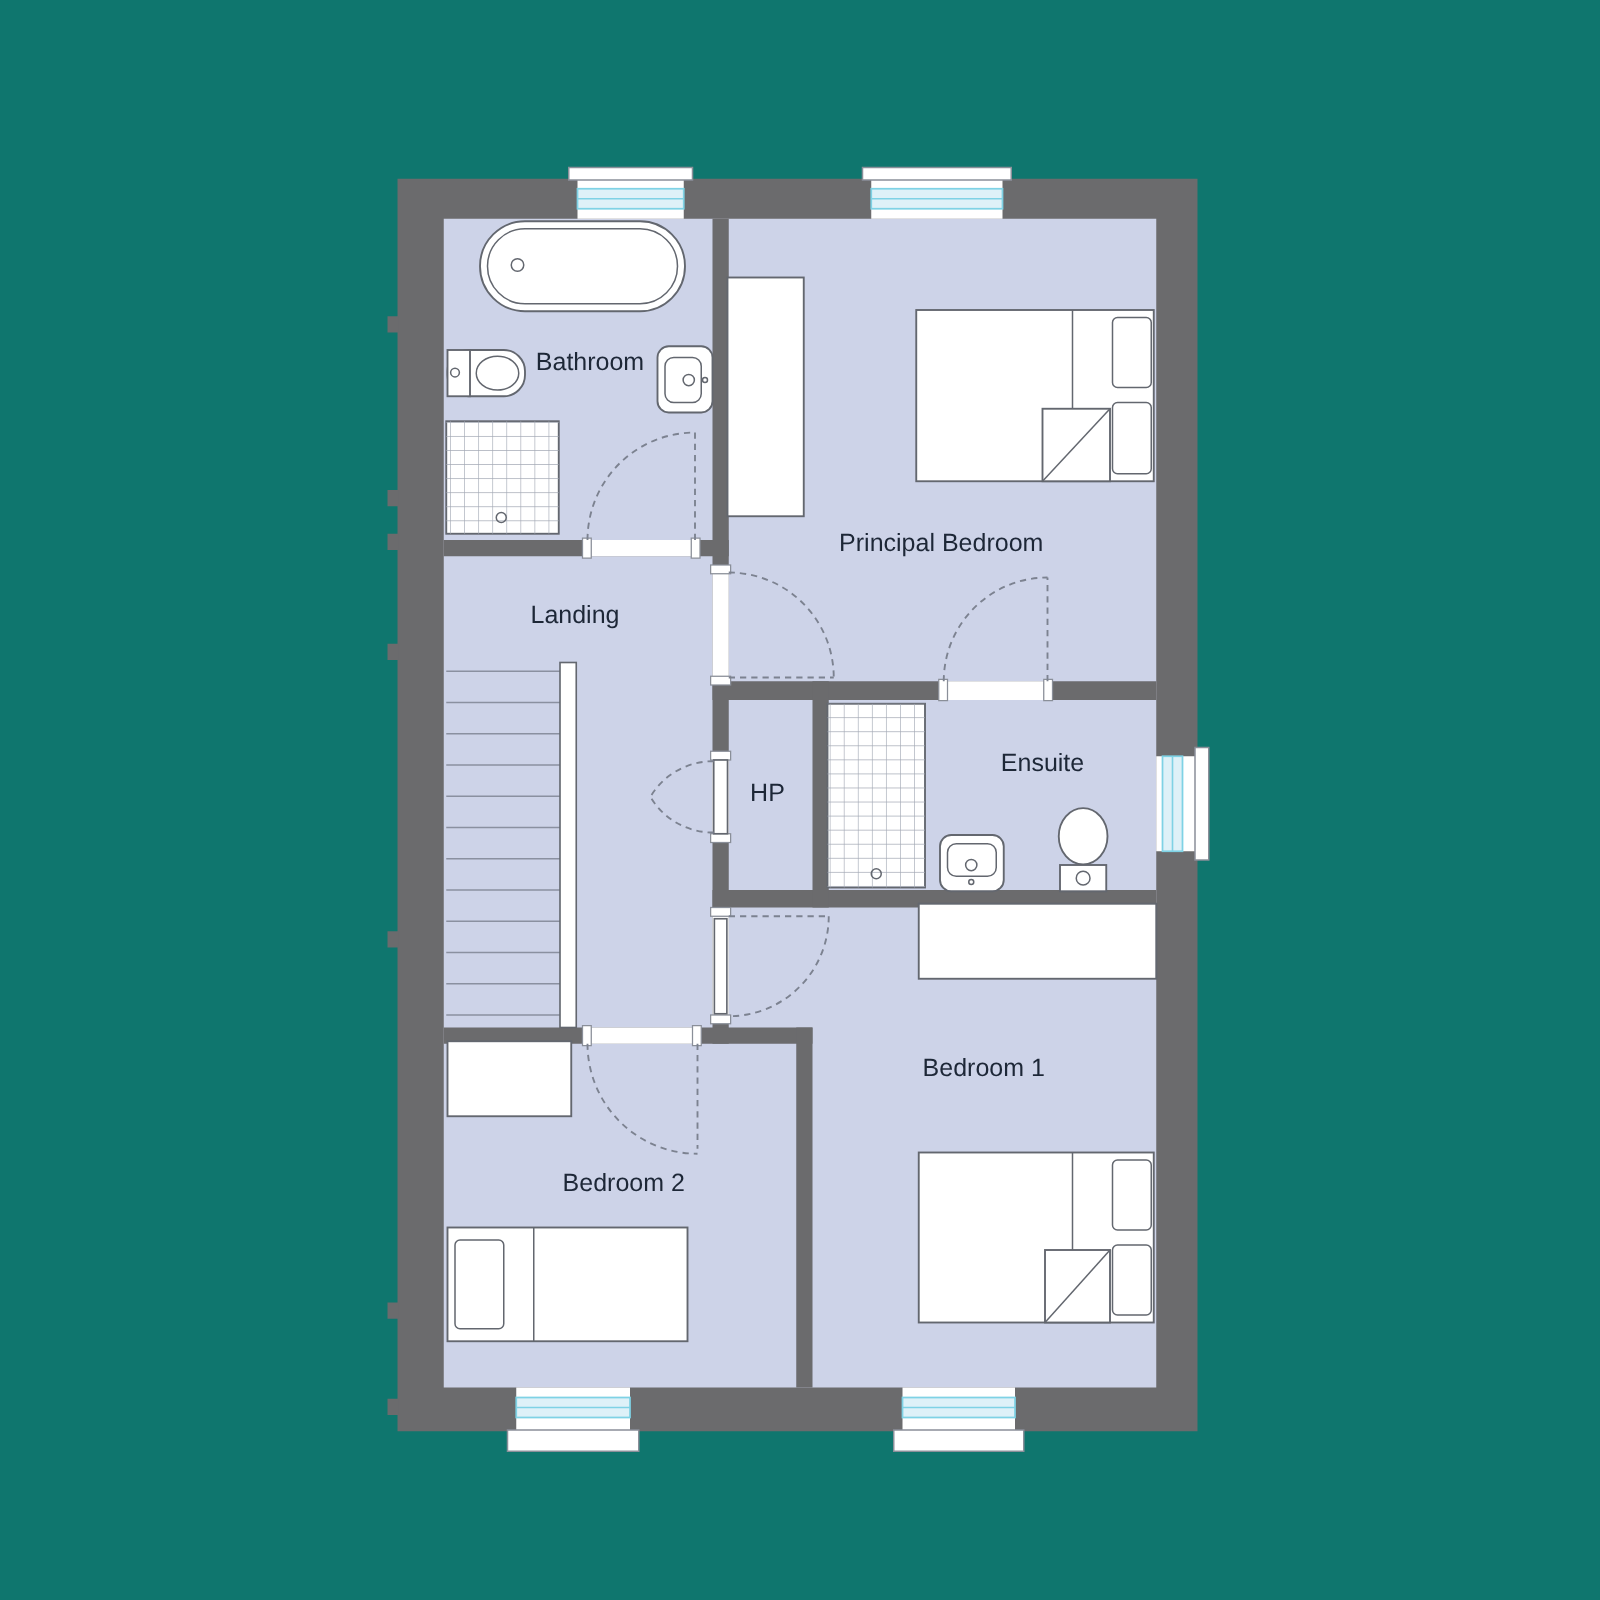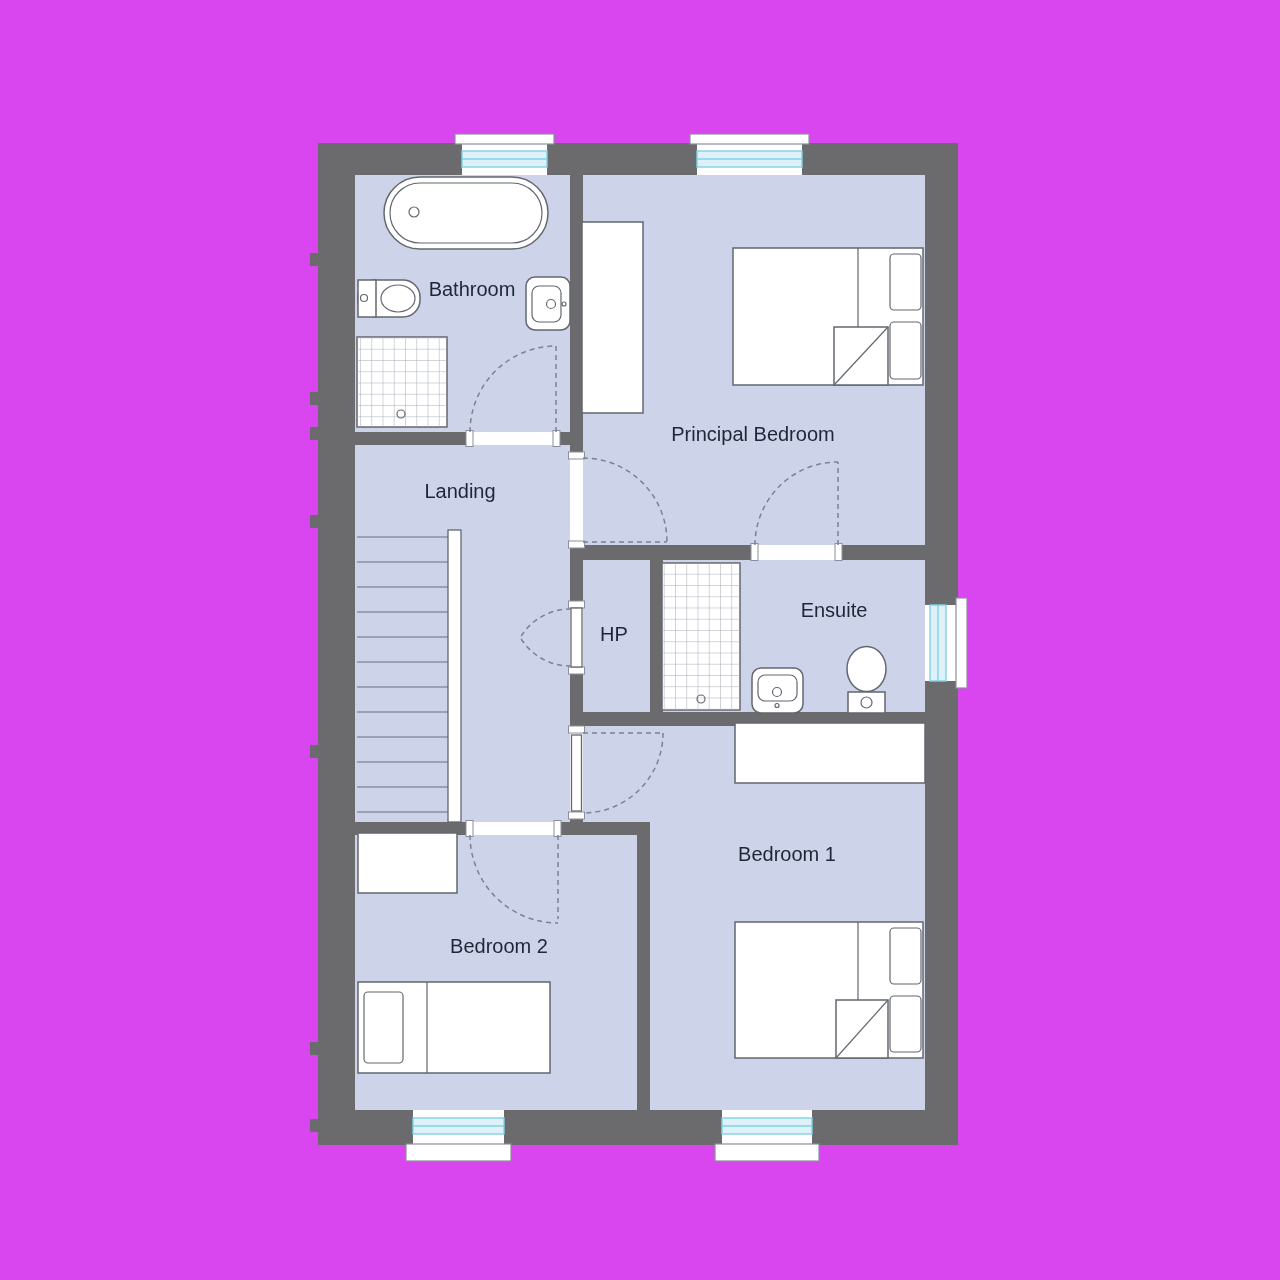--- a/index.html
+++ b/index.html
@@ -1,16 +1,16 @@
 <!DOCTYPE html>
 <html style="--wall: #6b6b6d; --floor: #cdd3e8; --fixture-outline: #63676f; --stair-line: #8a90a0; --door-dash: #7c8290; --glass-fill: #def1f8; --glass-line: #7fd2e5; --label-text: #1d2737; --frame-outline: #8a8f99; --grid-line: #a2a8b4;"><head>
 <meta charset="utf-8">
 <style>
   html,body{margin:0;padding:0;background:#ffffff;}
-  #canvas{position:relative;width:1280px;height:1280px;background:#d946ef;overflow:hidden;
+  #canvas{position:relative;width:1280px;height:1280px;background:#0f766e;overflow:hidden;
           font-family:"Liberation Sans", sans-serif;}
   svg{position:absolute;left:0;top:0;}
   .wall{fill:var(--wall);}
   .floor{fill:var(--floor);}
   .cut{fill:#ffffff;}
   .fx{fill:#ffffff;stroke:var(--fixture-outline);stroke-width:1.5;}
   .fxthin{fill:none;stroke:var(--fixture-outline);stroke-width:1.2;}
   .pillow{fill:#ffffff;stroke:var(--fixture-outline);stroke-width:1.2;}
   .cap{fill:#ffffff;stroke:var(--frame-outline);stroke-width:1;}
   .leafc{fill:#ffffff;stroke:var(--fixture-outline);stroke-width:1.3;}

